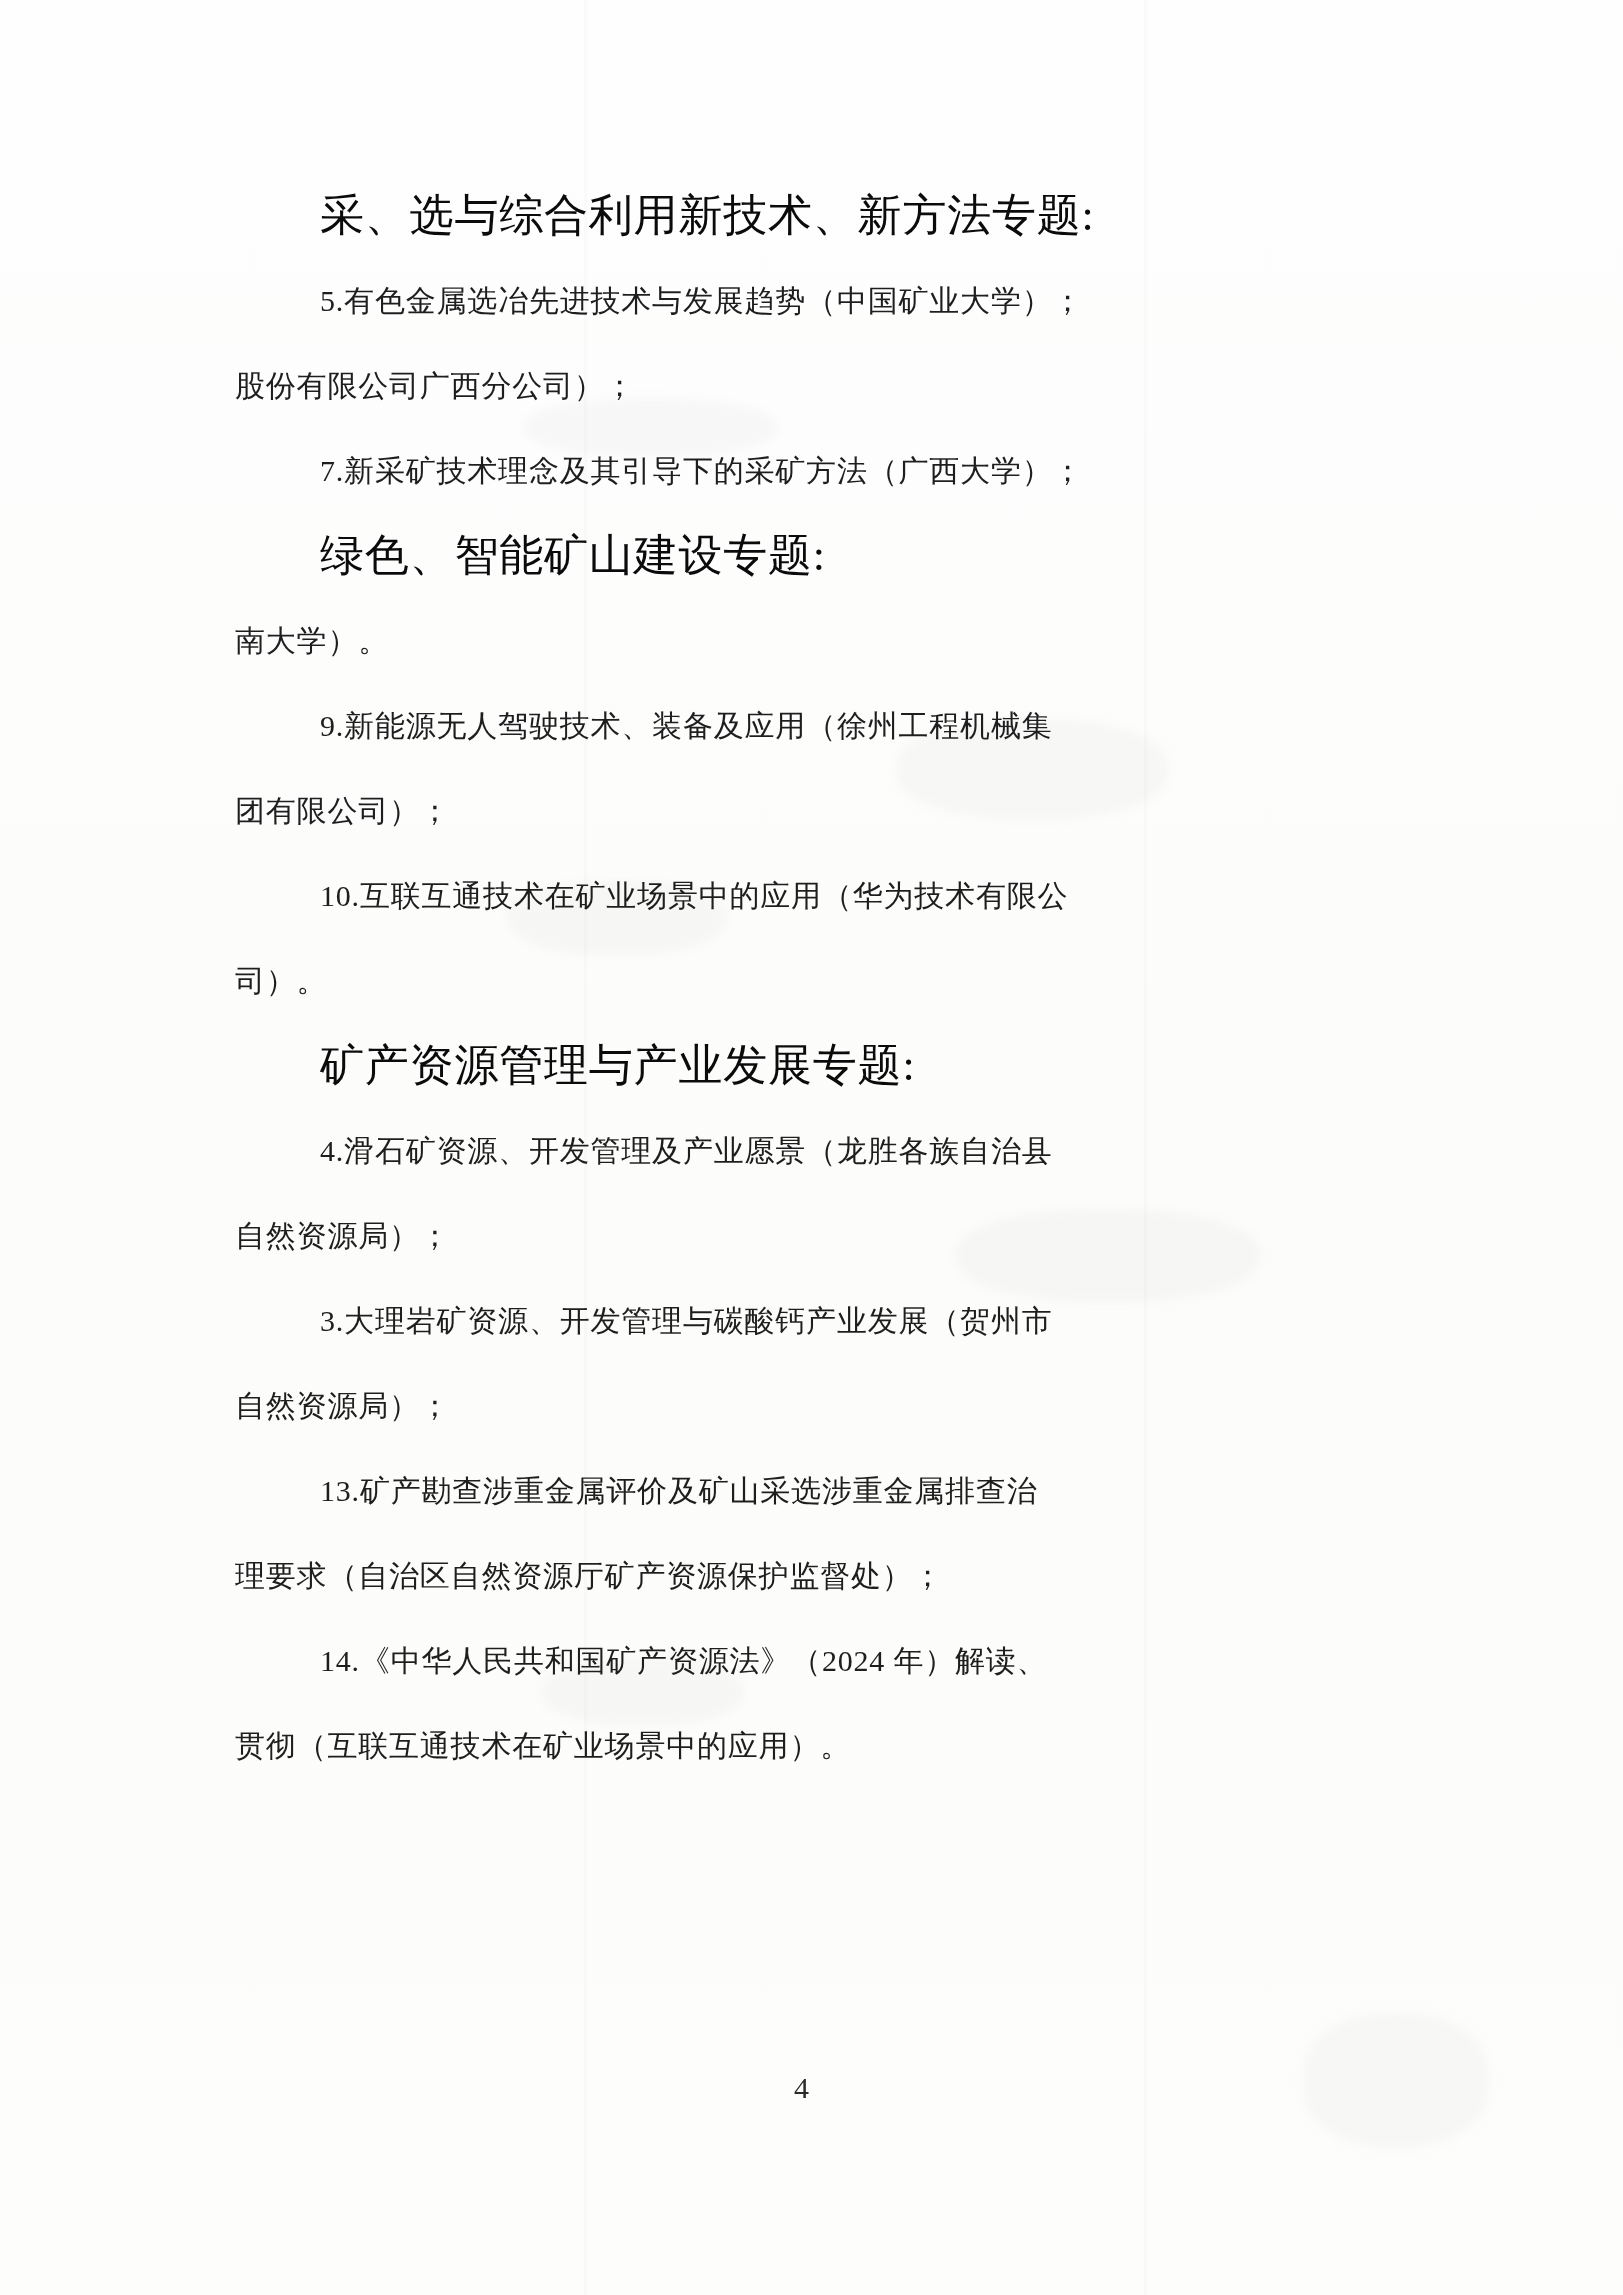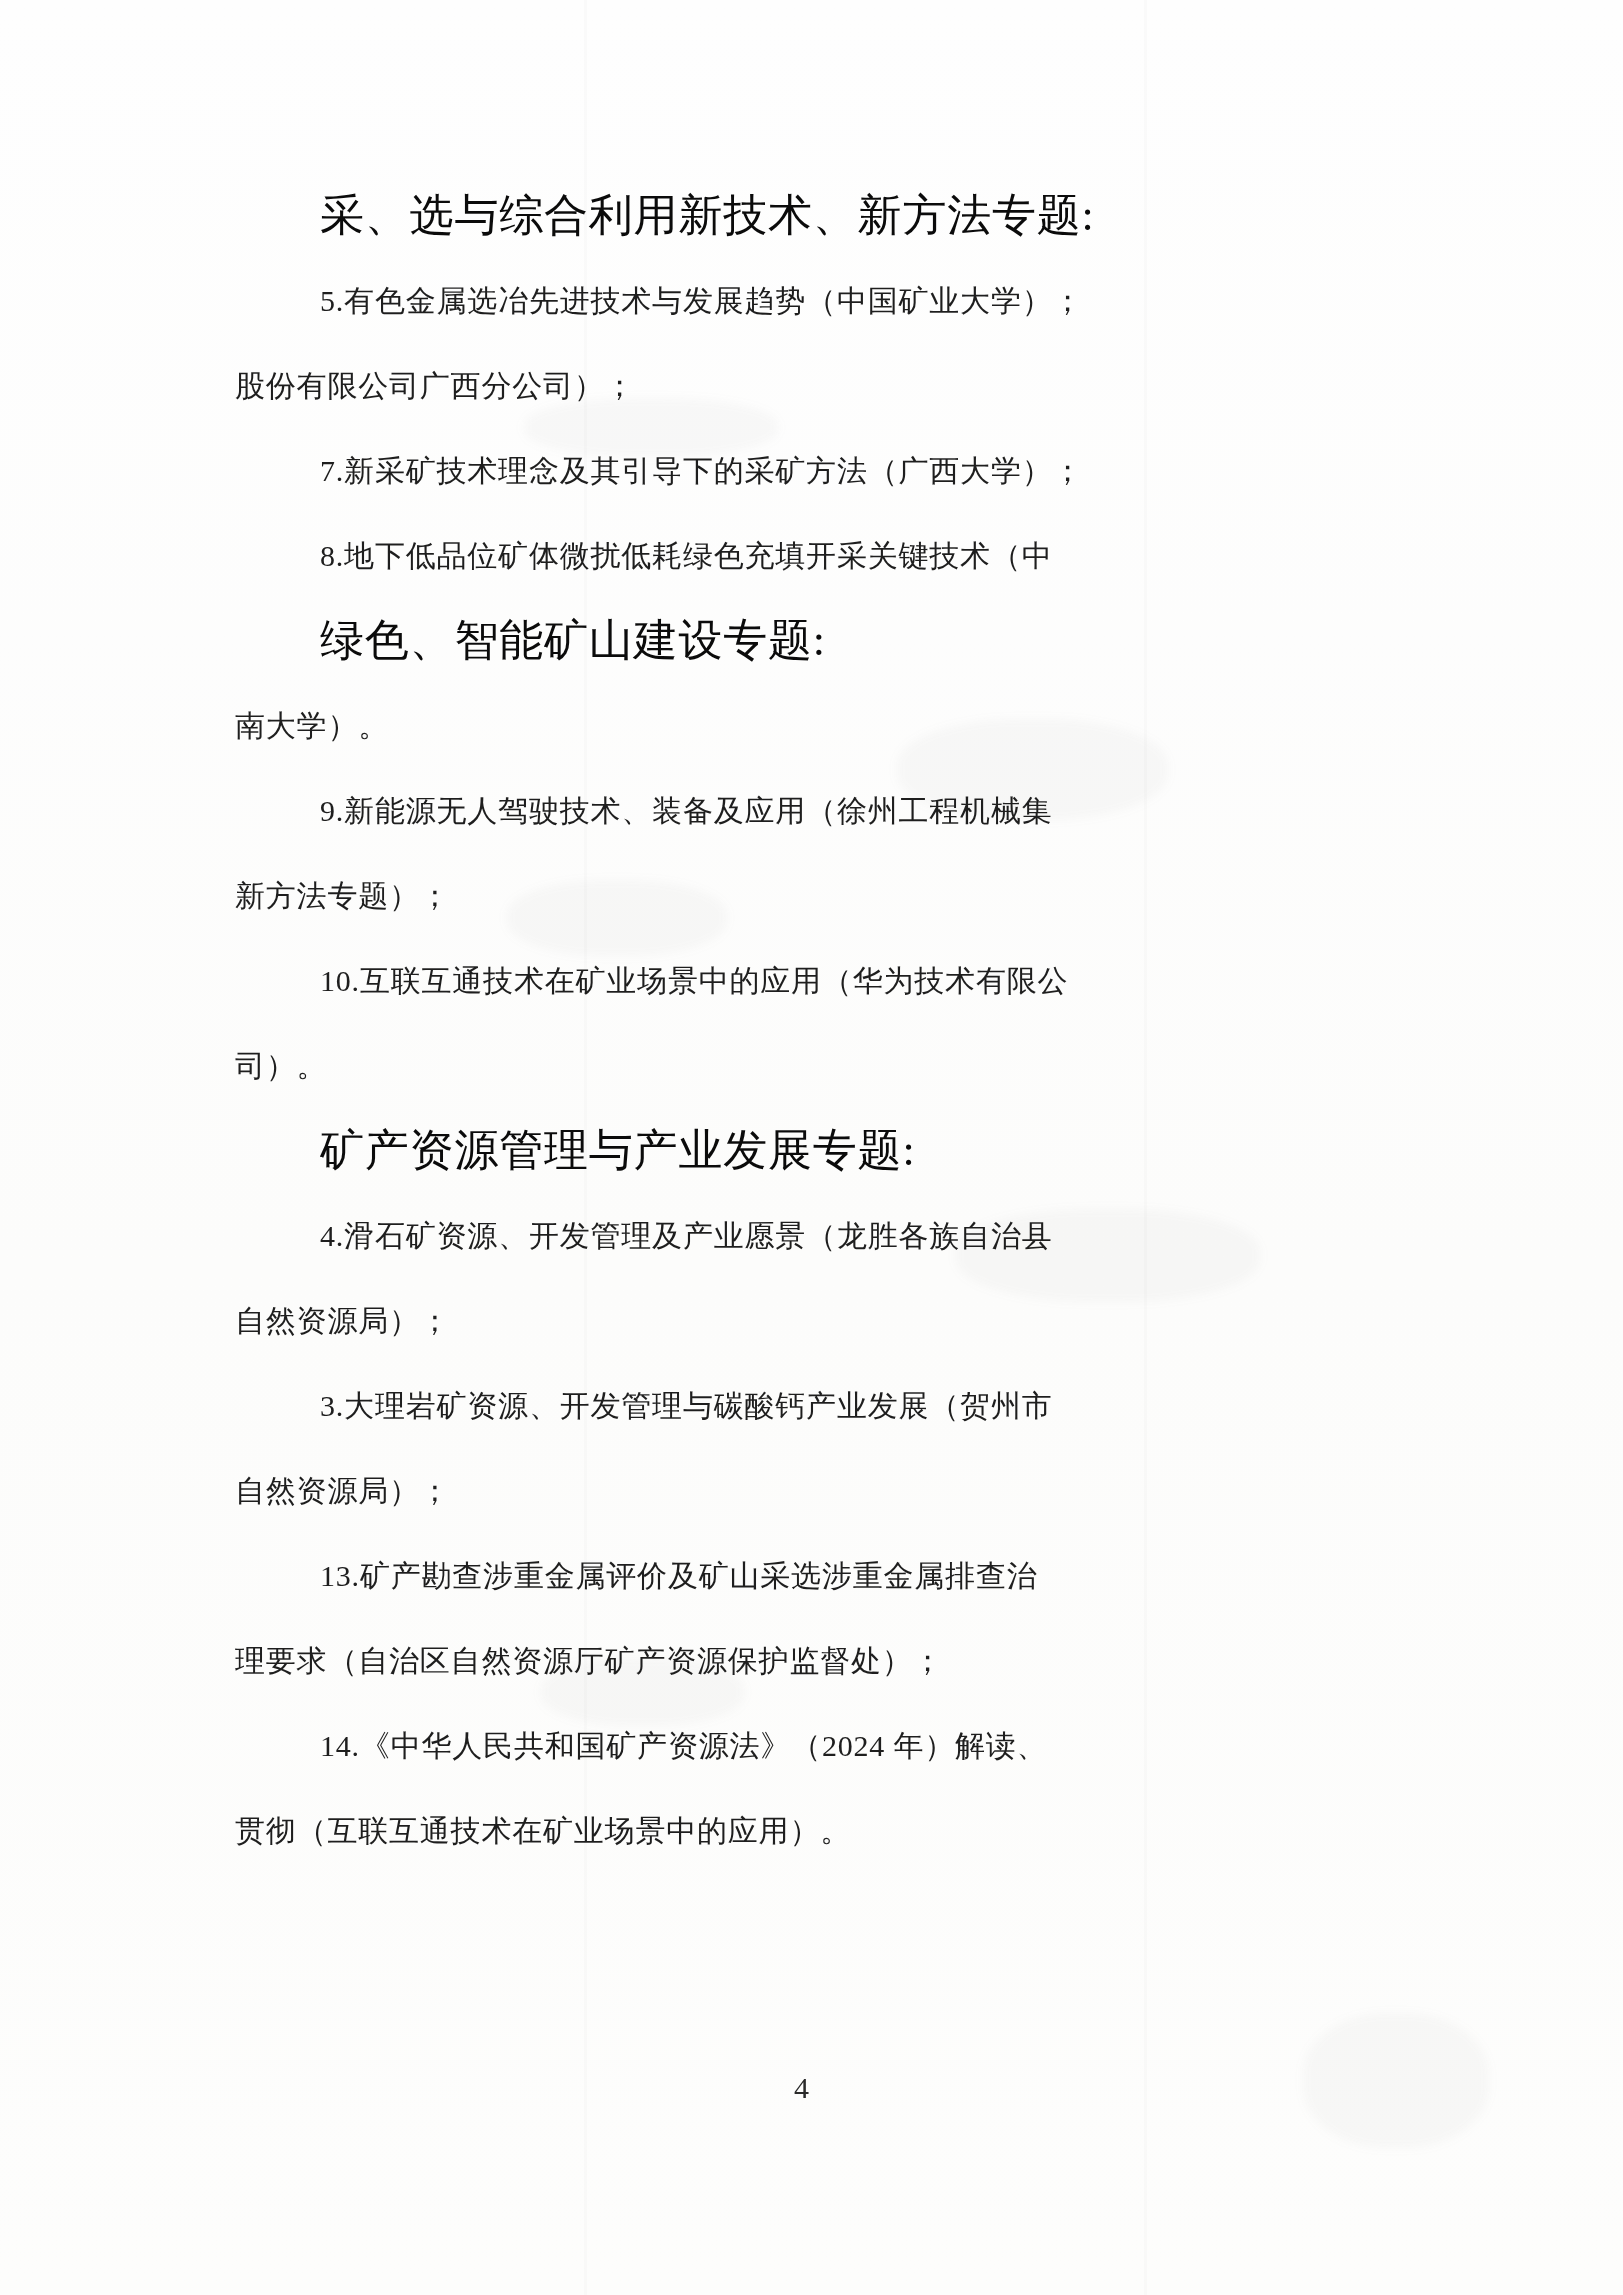--- a/index.html
+++ b/index.html
@@ -81,25 +81,24 @@
   <div class="smudge" style="left:507px; top:880px; width:220px; height:76px;"></div>
   <div class="smudge" style="left:956px; top:1209px; width:304px; height:93px;"></div>
   <div class="smudge" style="left:541px; top:1658px; width:203px; height:68px;"></div>
   <div class="smudge" style="left:1303px; top:2013px; width:186px; height:135px;"></div>
 
   <div class="text-block">
     <div class="line heading indent">采、选与综合利用新技术、新方法专题:</div>
     <div class="line indent">5.有色金属选冶先进技术与发展趋势（中国矿业大学）；</div>
     <div class="line">股份有限公司广西分公司）；</div>
     <div class="line indent">7.新采矿技术理念及其引导下的采矿方法（广西大学）；</div>
-    <div class="line indent">8.地下低品位矿体微扰低耗绿色充填开采关键技术（中</div>
     <div class="line heading indent">绿色、智能矿山建设专题:</div>
     <div class="line">南大学）。</div>
     <div class="line indent">9.新能源无人驾驶技术、装备及应用（徐州工程机械集</div>
-    <div class="line">新方法专题）；</div>
+    <div class="line">团有限公司）；</div>
     <div class="line indent">10.互联互通技术在矿业场景中的应用（华为技术有限公</div>
     <div class="line">司）。</div>
     <div class="line heading indent">矿产资源管理与产业发展专题:</div>
     <div class="line indent">4.滑石矿资源、开发管理及产业愿景（龙胜各族自治县</div>
     <div class="line">自然资源局）；</div>
     <div class="line indent">3.大理岩矿资源、开发管理与碳酸钙产业发展（贺州市</div>
     <div class="line">自然资源局）；</div>
     <div class="line indent">13.矿产勘查涉重金属评价及矿山采选涉重金属排查治</div>
     <div class="line">理要求（自治区自然资源厅矿产资源保护监督处）；</div>
     <div class="line indent">14.《中华人民共和国矿产资源法》（2024 年）解读、</div>

